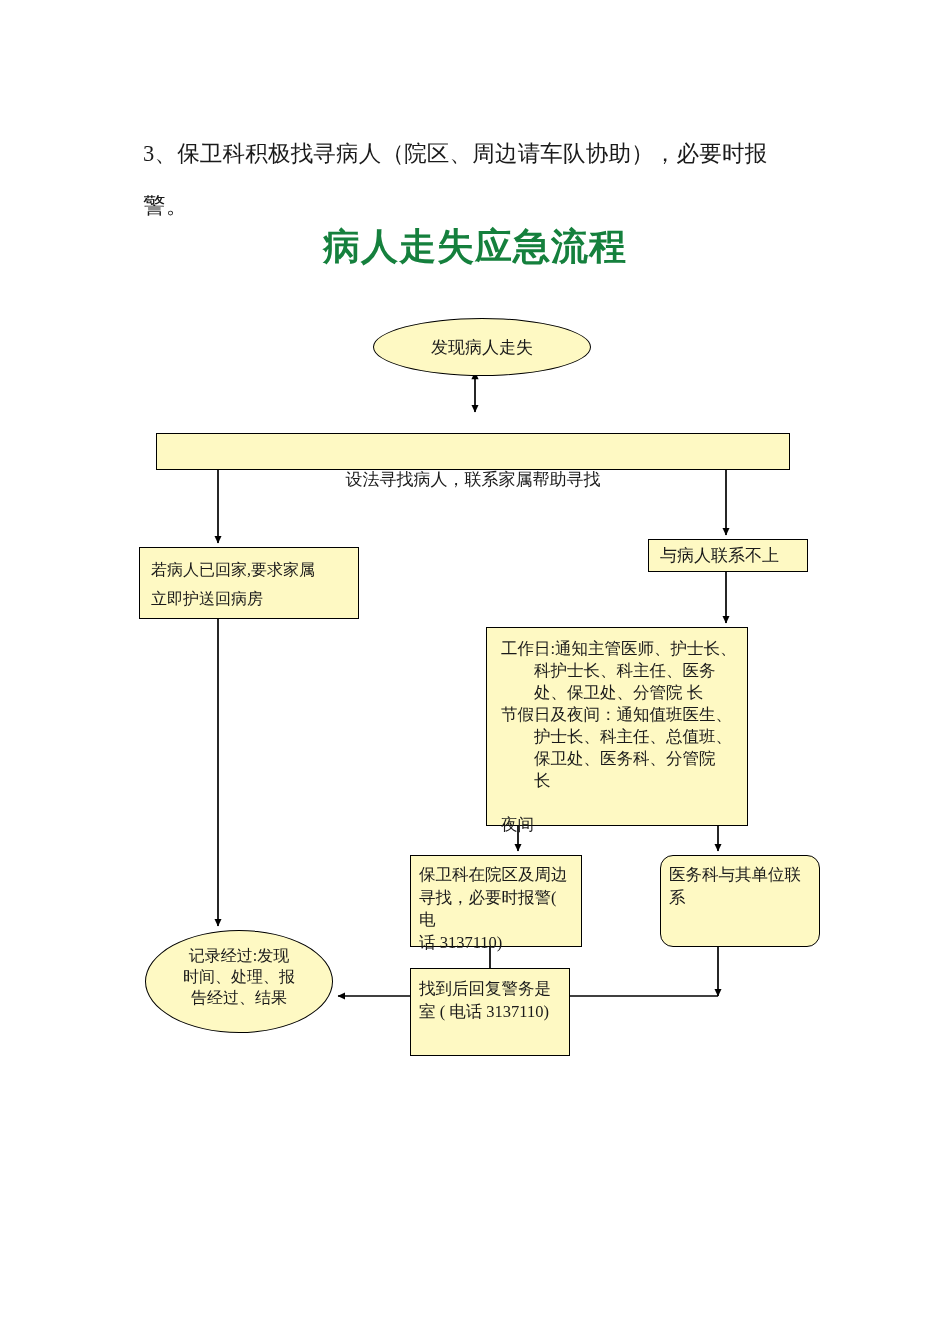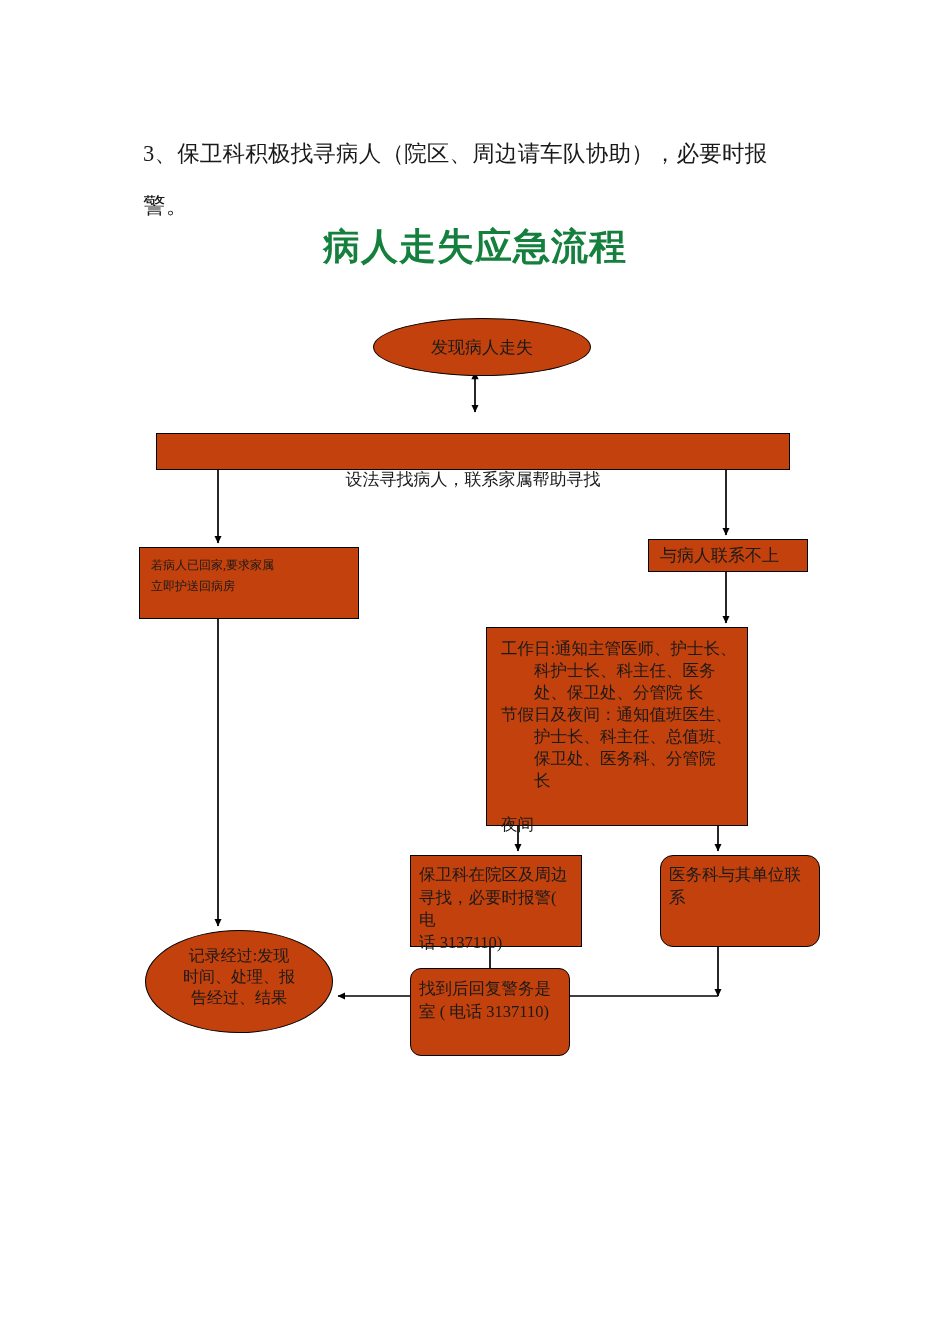--- a/index.html
+++ b/index.html
@@ -44,21 +44,21 @@
     font-size: 37px;
     font-weight: 700;
     letter-spacing: 1px;
     color: #15803d;
   }
 
   
   .node {
     position: absolute;
     box-sizing: border-box;
-    background: #c2410c;
+    background: #fef9c3;
   }
   .rect {
     border: 1.4px solid #000000;
   }
   .ellipse {
     border: 1.6px solid #000000;
     border-radius: 50%;
   }
   .node .txt {
     display: block;
@@ -83,22 +83,22 @@
     text-align: center;
     font-size: 17px;
     line-height: 36px;
     margin-top: 28px;
   }
 
   #n-home {
     left: 139px; top: 547px; width: 220px; height: 72px;
   }
   #n-home .txt {
-    font-size: 12px;
-    line-height: 21px;
+    font-size: 16px;
+    line-height: 29px;
     padding: 7px 0 0 11px;
   }
 
   #n-nocontact {
     left: 648px; top: 539px; width: 160px; height: 33px;
   }
   #n-nocontact .txt {
     font-size: 17px;
     line-height: 32px;
     padding-left: 11px;
@@ -125,21 +125,21 @@
   #n-medaffairs {
     left: 660px; top: 855px; width: 160px; height: 92px; border-radius: 13px;
   }
   #n-medaffairs .txt {
     font-size: 16.5px;
     line-height: 22.5px;
     padding: 8px 6px 0 8px;
   }
 
   #n-report {
-    left: 410px; top: 968px; width: 160px; height: 88px; border-radius: 11px;
+    left: 410px; top: 968px; width: 160px; height: 88px;
   }
   #n-report .txt {
     font-size: 16.5px;
     line-height: 23px;
     padding: 8px 4px 0 8px;
   }
 
   #n-record {
     left: 145px; top: 930px; width: 188px; height: 103px;
   }

